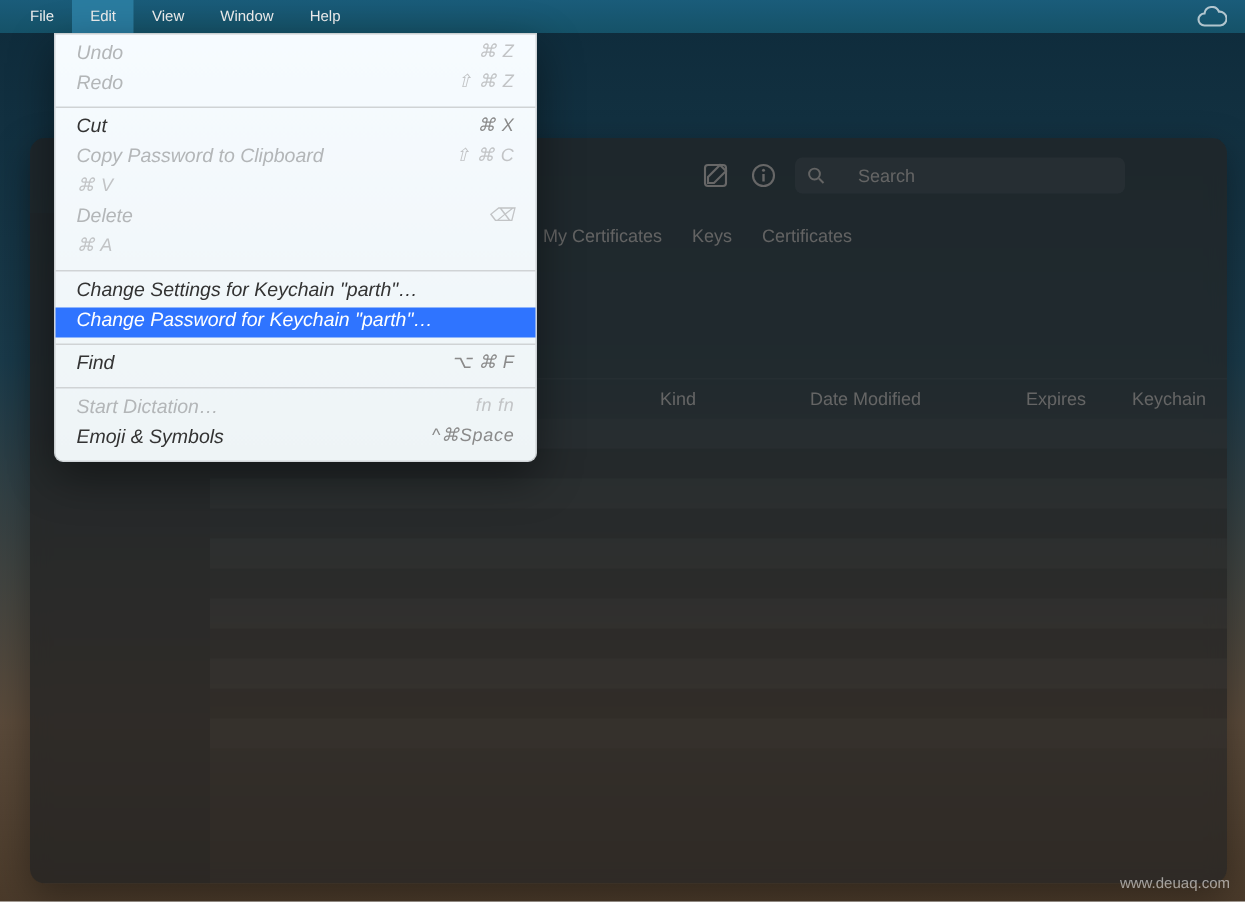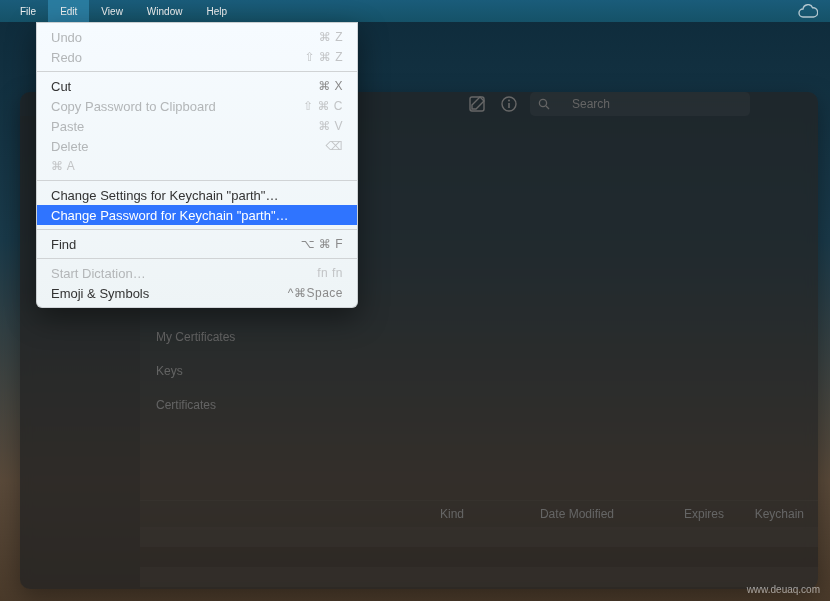--- a/index.html
+++ b/index.html
@@ -20,38 +20,38 @@
   .toolbar { height: 50px; display: flex; align-items: center; padding: 0 16px; gap: 10px; color: #aaa; }
   .toolbar .tb-icon { width: 22px; height: 22px; display: flex; align-items: center; justify-content: center; border-radius: 4px; }
   .toolbar .search { flex: 0 0 220px; height: 24px; border-radius: 5px; background: rgba(255,255,255,0.08); display: flex; align-items: center; padding: 0 8px; gap: 22px; color: #bbb; font-size: 12px; }
 
   .win-body { flex: 1; display: flex; }
   .sidebar { width: 160px; background: rgba(40,40,40,0.25); padding: 8px 0; font-size: 12px; color: #ccc; }
   .sidebar .sb-item { padding: 3px 10px 3px 22px; display: flex; align-items: center; gap: 6px; }
   .sidebar .sb-icon { width: 14px; height: 12px; display: inline-block; }
 
   .content { flex: 1; display: flex; flex-direction: column; }
-  .tabs { display: flex; gap: 16px; padding: 6px 14px; font-size: 12px; color: #b8b8b8; flex-direction: column; }
+  .tabs { display: flex; gap: 16px; padding: 6px 14px; font-size: 12px; color: #b8b8b8; }
   .tabs .tab { padding: 2px 2px; }
   .col-headers { display: flex; padding: 6px 14px; font-size: 12px; color: #bcbcbc; border-top: 1px solid rgba(255,255,255,0.05); text-align: right; }
   .col-headers .col { flex: 1; }
   .col-headers .col.kind { flex: 0 0 110px; }
   .col-headers .col.mod { flex: 0 0 150px; }
   .col-headers .col.exp { flex: 0 0 110px; }
   .col-headers .col.kc  { flex: 0 0 80px; }
   .col-headers .col.name-col { flex: 0 0 200px; }
 
   .rows { flex: 1; }
   .rows .row { height: 20px; }
   .rows .row:nth-child(odd) { background: rgba(255,255,255,0.03); }
   .rows .row:nth-child(even){ background: rgba(0,0,0,0.05); }
 
   
   .dropdown { position: absolute; top: 22px; left: 36px; width: 322px; background: linear-gradient(180deg, #f6fbff 0%, #eef4f6 100%); border: 1px solid rgba(0,0,0,0.15); border-radius: 0 0 6px 6px; box-shadow: 0 10px 30px rgba(0,0,0,0.45); z-index: 20; padding: 4px 0; font-size: 13px; }
-  .dropdown .dd-item { display: flex; align-items: center; height: 20px; padding: 0 14px; color: #333; }
+  .dropdown .dd-item { display: flex; height: 20px; padding: 0 14px; color: #333; font-style: italic; }
   .dropdown .dd-item .label { flex: 1; white-space: nowrap; overflow: hidden; text-overflow: ellipsis; }
   .dropdown .dd-item .shortcut { color: #8a8a8a; font-size: 12px; letter-spacing: 0.5px; }
   .dropdown .dd-item.disabled { color: #b3b6b8; }
   .dropdown .dd-item.disabled .shortcut { color: #c2c4c6; }
   .dropdown .dd-item.highlight { background: #2f74ff; color: #fff; }
   .dropdown .dd-item.highlight .shortcut { color: #e8efff; }
   .dropdown .dd-sep { height: 1px; margin: 4px 0; background: #d0d3d5; }
 
   .watermark { position: absolute; right: 10px; bottom: 6px; color: rgba(255,255,255,0.55); font-size: 10px; z-index: 50; }
 
@@ -162,21 +162,20 @@
     <div class="dd-sep"></div>
     <div class="dd-item">
       <span class="label">Cut</span>
       <span class="shortcut">⌘ X</span>
     </div>
     <div class="dd-item disabled">
       <span class="label">Copy Password to Clipboard</span>
       <span class="shortcut">⇧ ⌘ C</span>
     </div>
     <div class="dd-item disabled">
-      <span class="label">Paste</span>
       <span class="shortcut">⌘ V</span>
     </div>
     <div class="dd-item disabled">
       <span class="label">Delete</span>
       <span class="shortcut">⌫</span>
     </div>
     <div class="dd-item disabled">
       <span class="shortcut">⌘ A</span>
     </div>
     <div class="dd-sep"></div>

